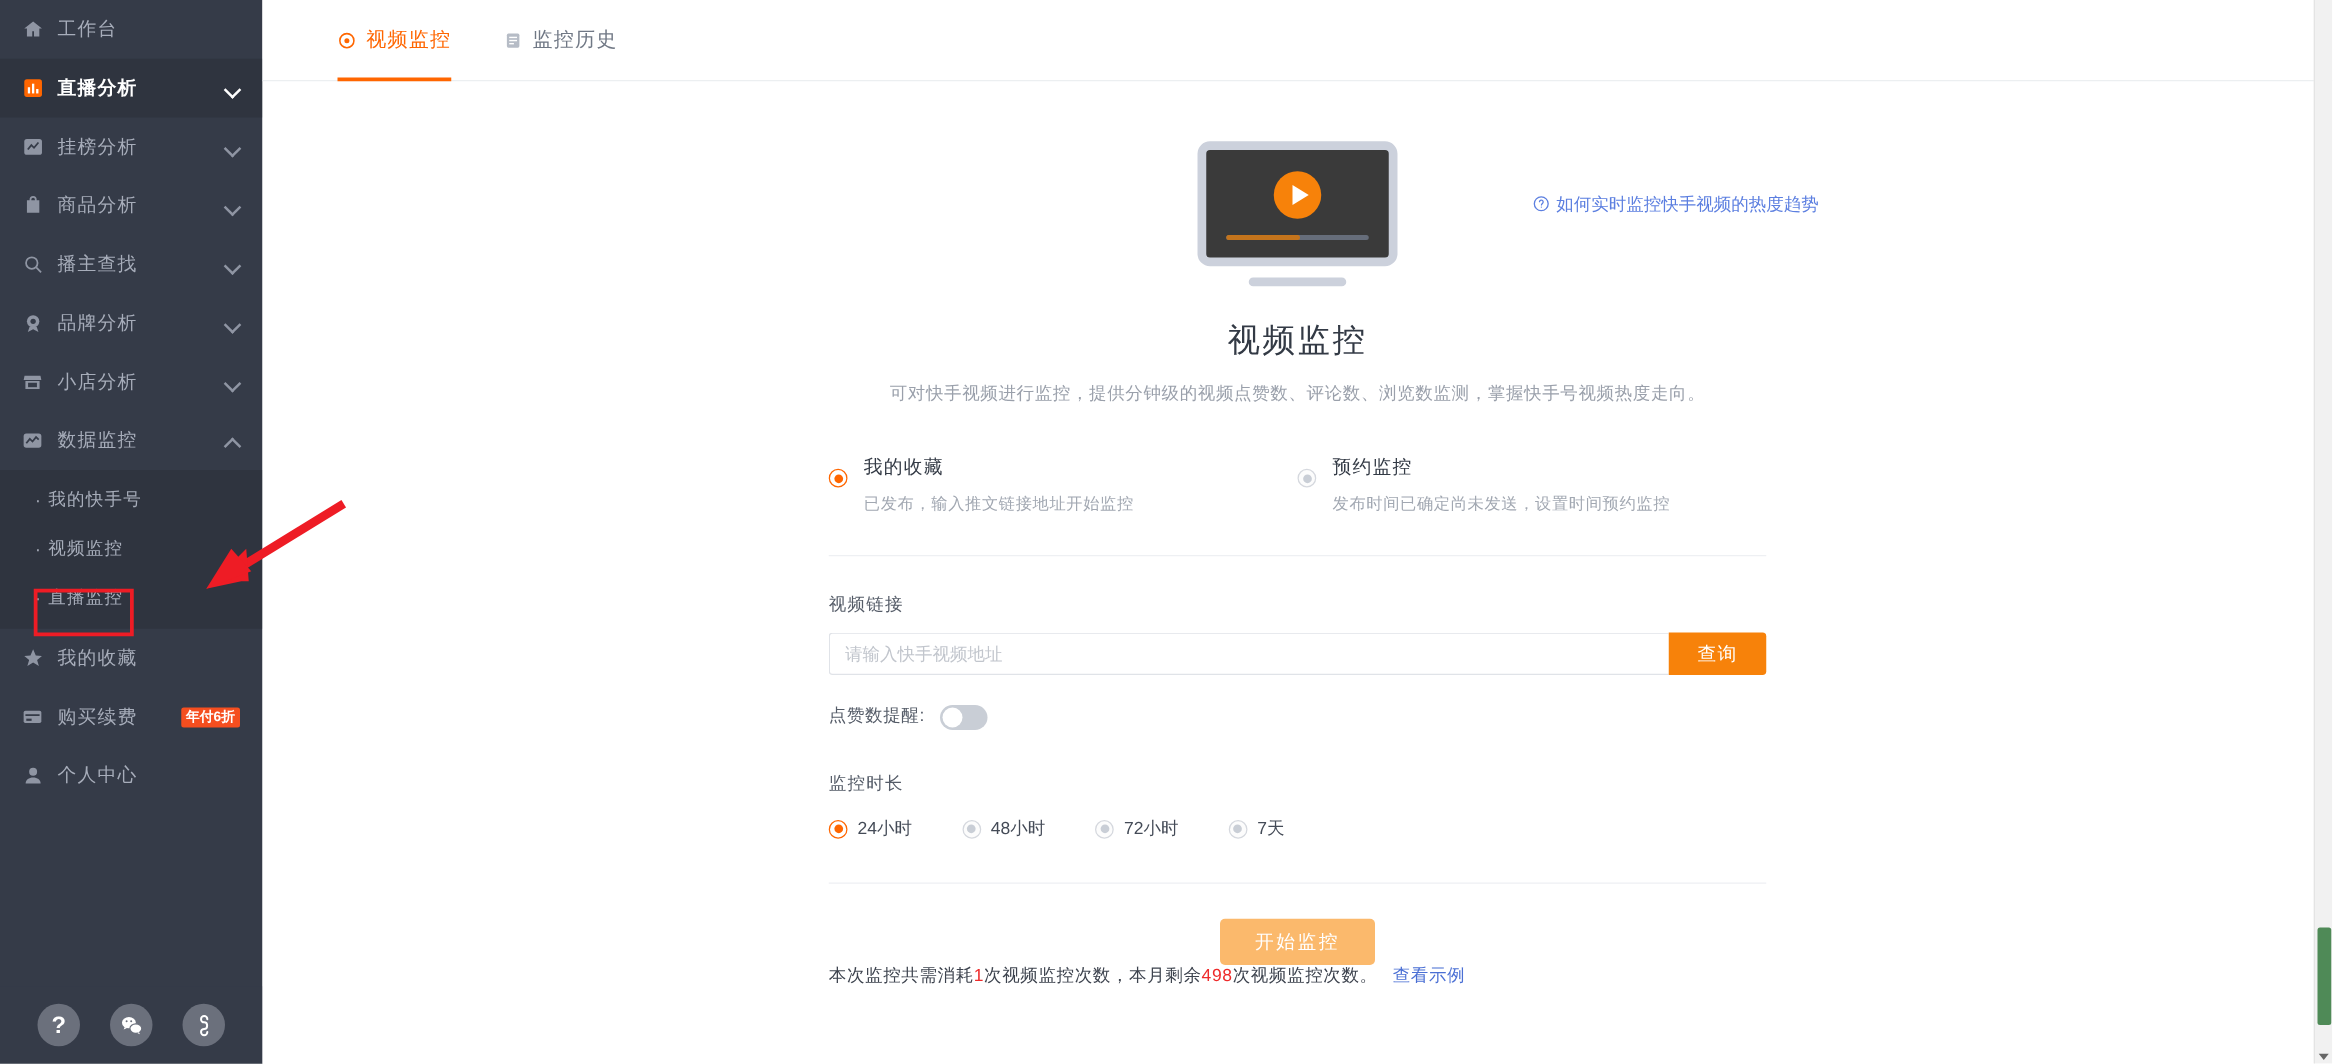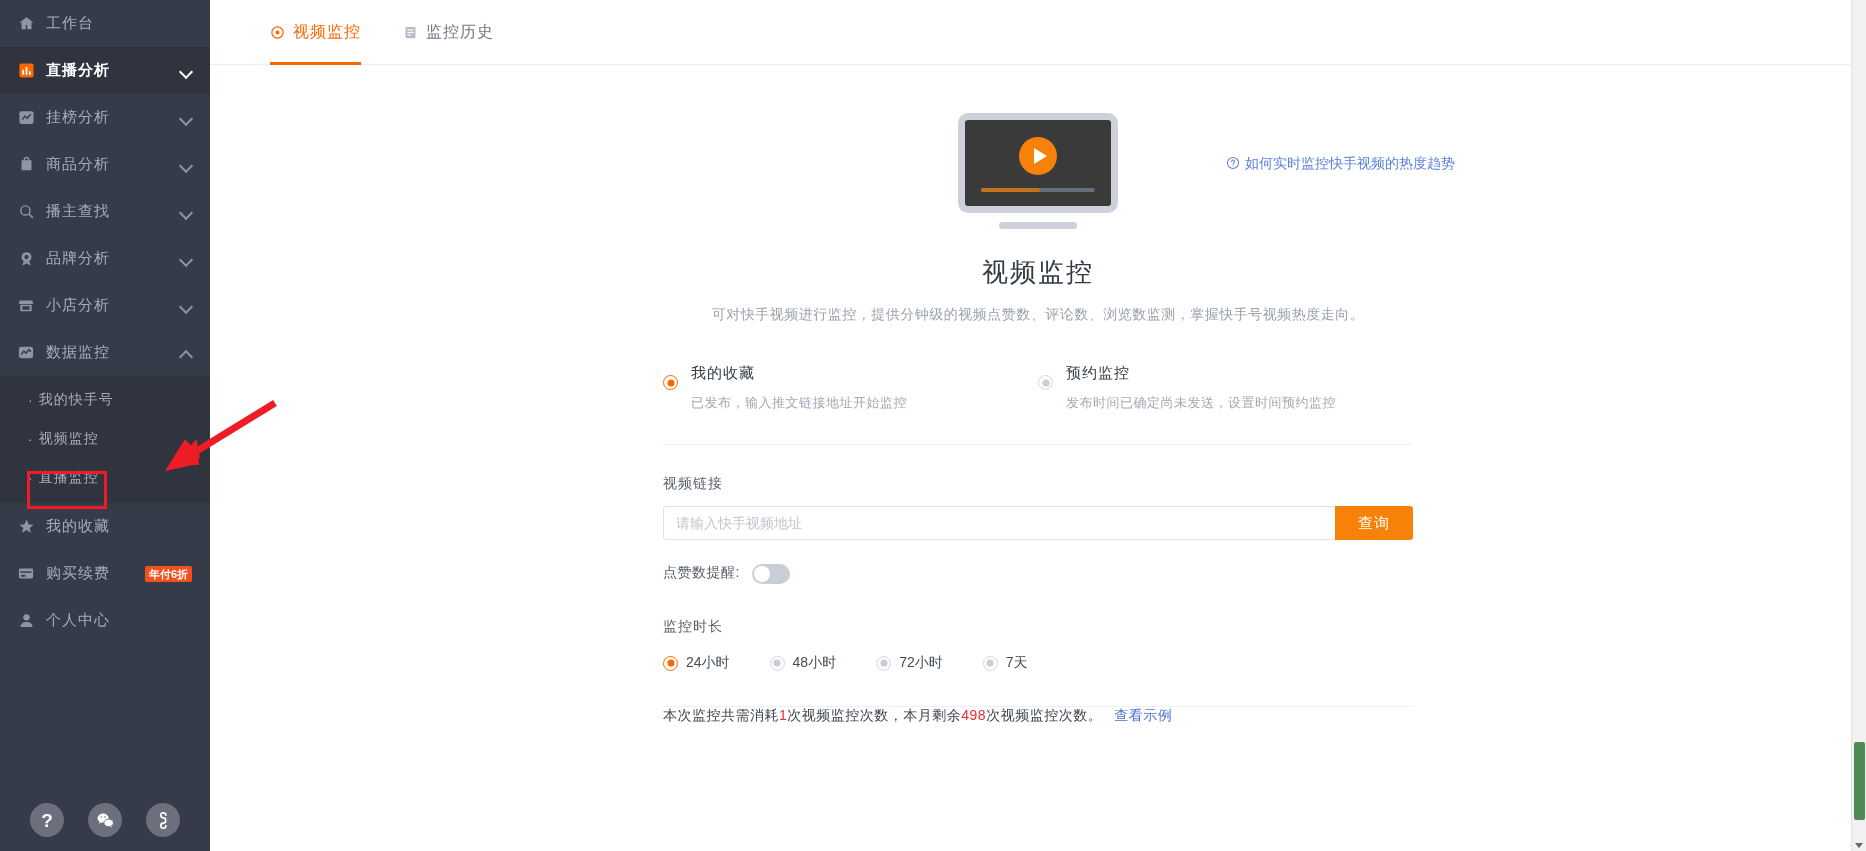--- a/index.html
+++ b/index.html
@@ -698,20 +698,23 @@
           <div class="dur-opt">
             <span class="radio"></span>
             <span>72小时</span>
           </div>
           <div class="dur-opt">
             <span class="radio"></span>
             <span>7天</span>
           </div>
         </div>
 
+        <div class="start-wrap">
+          <button class="start-btn">开始监控</button>
+        </div>
 
         <div class="foot-note">
           <span>本次监控共需消耗</span><span class="hot">1</span><span>次视频监控次数，本月剩余</span><span class="hot">498</span><span>次视频监控次数。</span><span class="ex-link">查看示例</span>
         </div>
 
       </div>
     </div>
 
     <div class="scrollbar">
       <div class="sb-thumb"></div>

